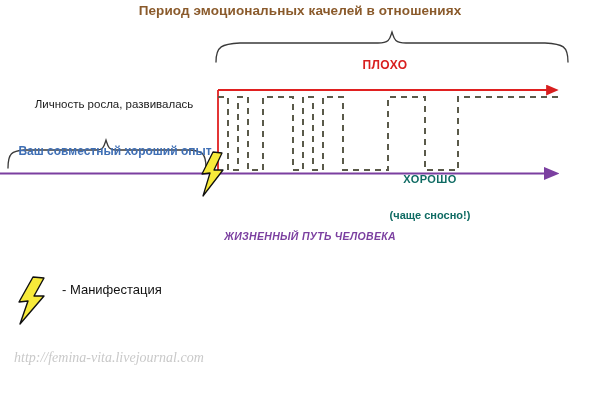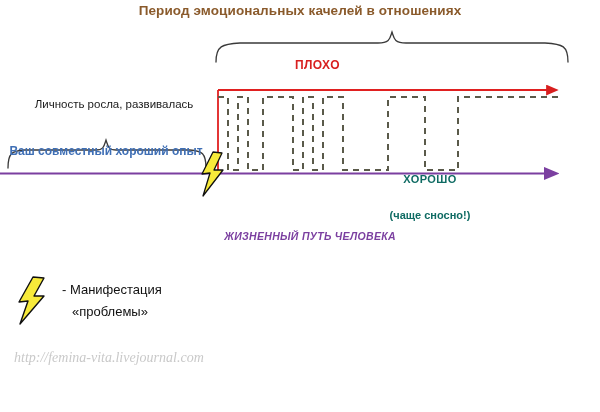--- a/index.html
+++ b/index.html
@@ -36,37 +36,37 @@
     text-align: center;
     font-size: 13.5px;
     font-weight: bold;
     color: #8a5a2b;
     letter-spacing: 0.1px;
   }
   #label-plokho {
     left: 295px;
     top: 59px;
     width: 180px;
-    text-align: left;
+    text-align: center;
     font-size: 12px;
     font-weight: bold;
     color: #d81f1f;
     letter-spacing: 0.4px;
   }
   #label-lichnost {
     left: 14px;
     top: 84px;
     width: 200px;
     text-align: center;
     font-size: 11.5px;
     color: #1a1a1a;
     margin-top: 14px;
   }
   #label-opyt {
-    left: 6px;
+    left: 15px;
     top: 145px;
     width: 200px;
     text-align: center;
     font-size: 12px;
     font-weight: bold;
     color: #3f6fb5;
   }
   #label-khorosho {
     left: 340px;
     top: 173px;
@@ -176,17 +176,16 @@
   <div class="txt" id="label-opyt">Ваш совместный хороший опыт</div>
 
   <div class="txt" id="label-khorosho">ХОРОШО</div>
 
   <div class="txt" id="label-khorosho-sub">(чаще сносно!)</div>
 
   <div class="txt" id="label-path">ЖИЗНЕННЫЙ ПУТЬ ЧЕЛОВЕКА</div>
 
   <div class="txt" id="legend-text-1">- Манифестация</div>
 
-  <div class="txt" id="legend-text-2">«проблемы»</div>
 
   <div class="txt" id="watermark">http://femina-vita.livejournal.com</div>
 
 </div>
 
 </body></html>

